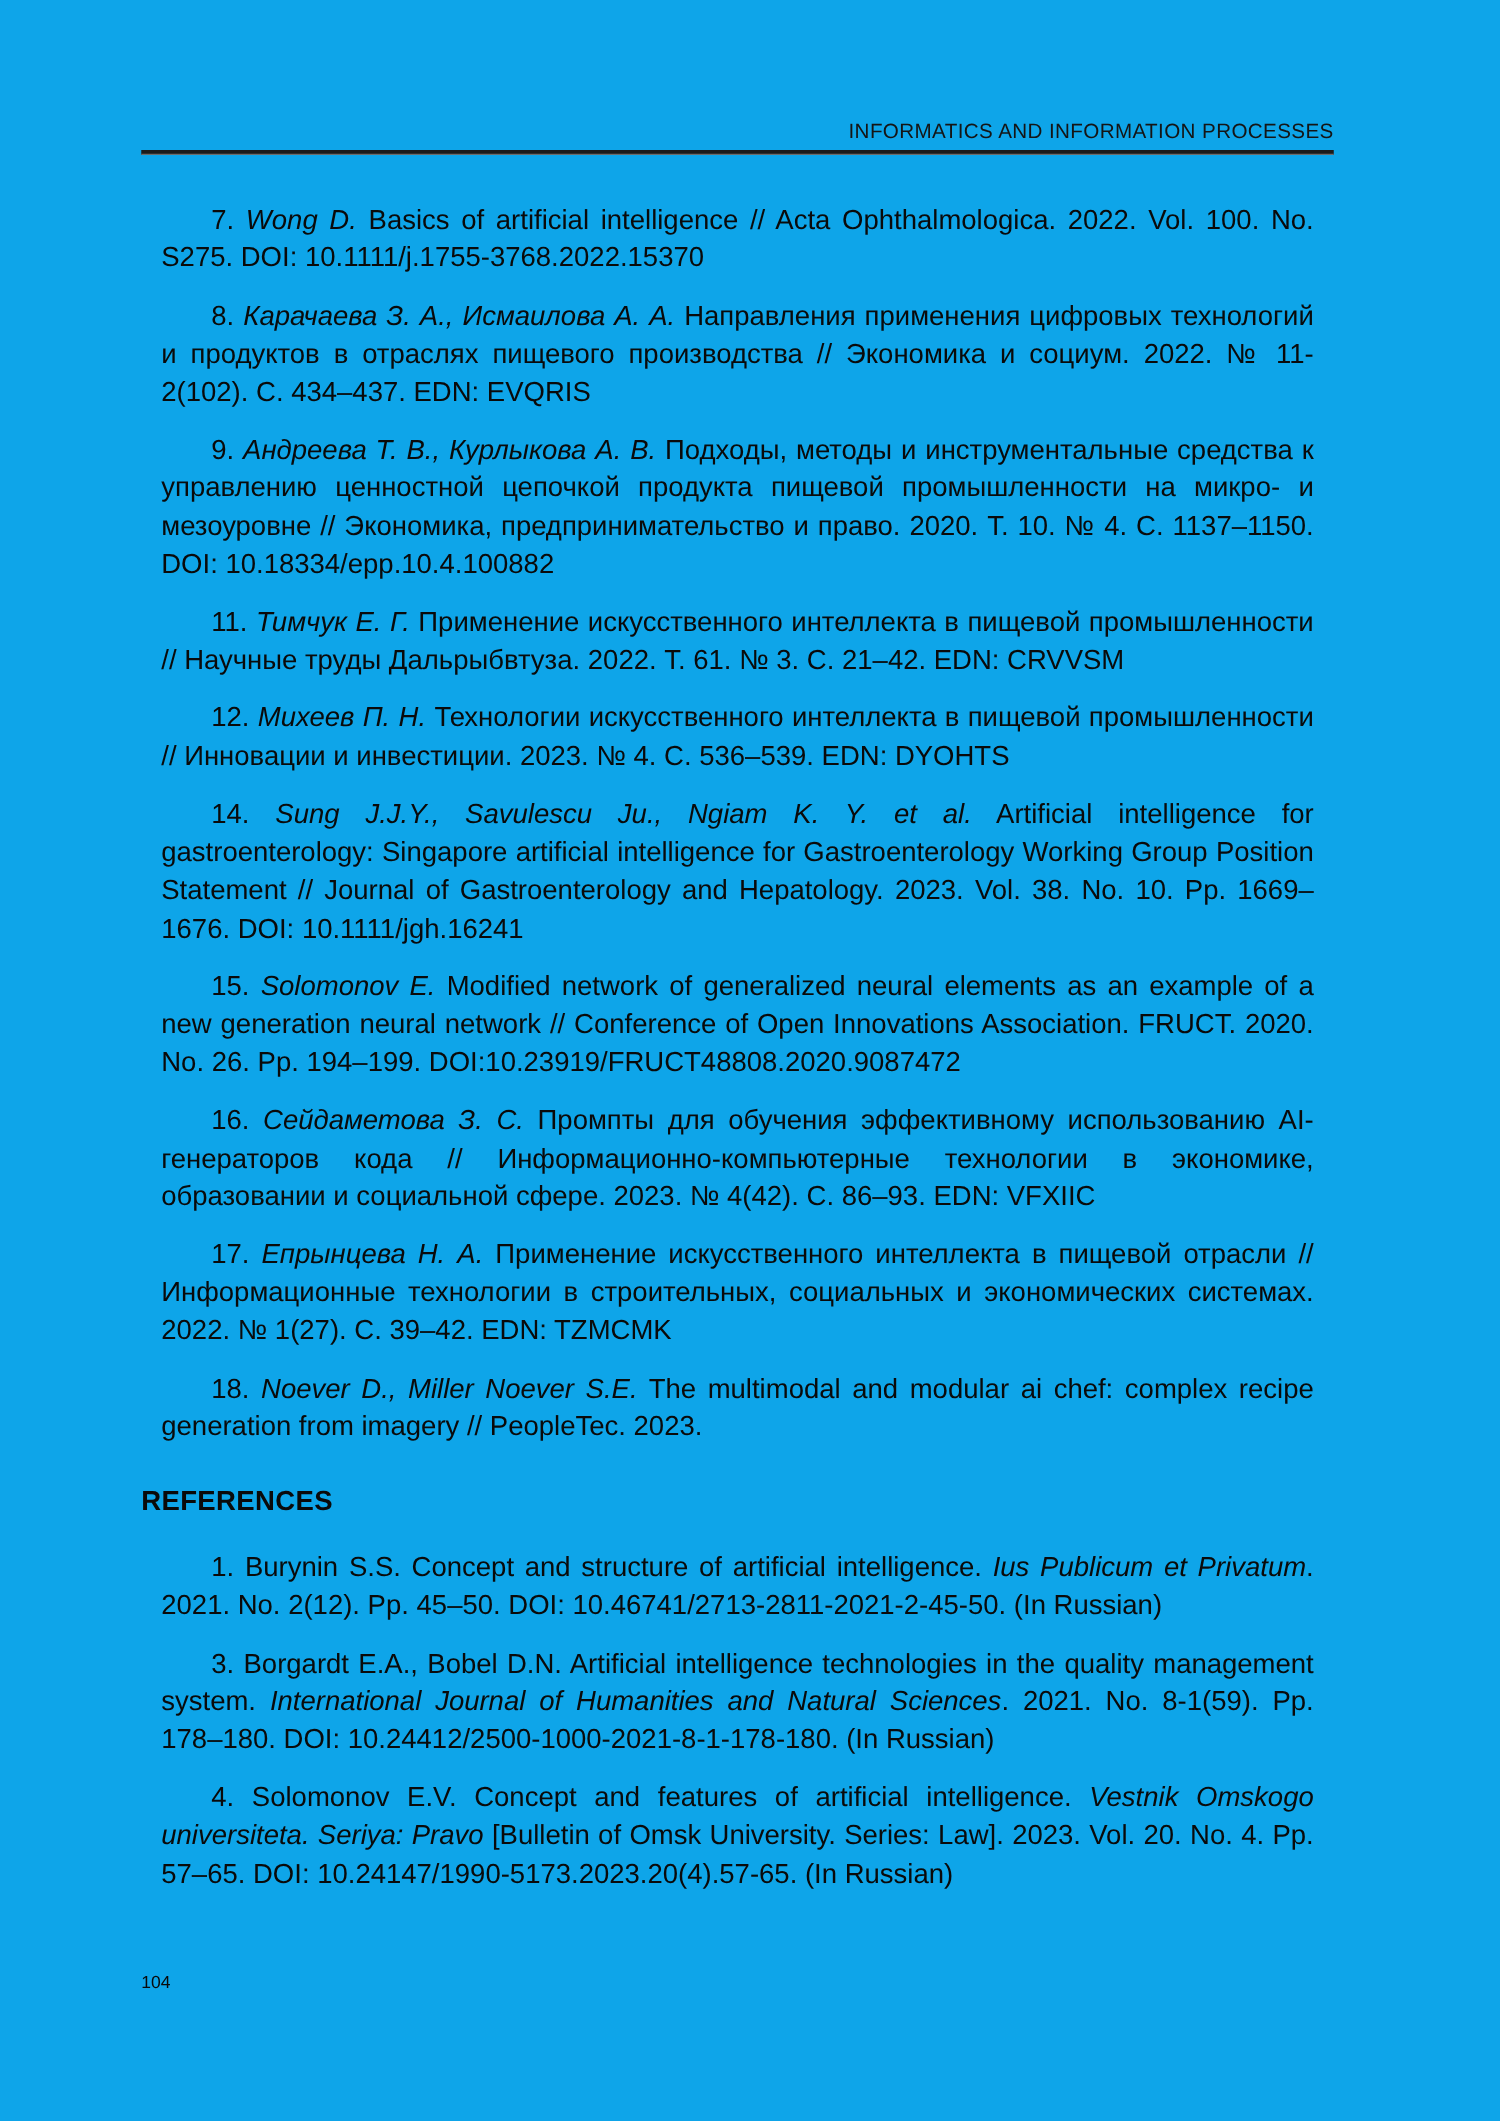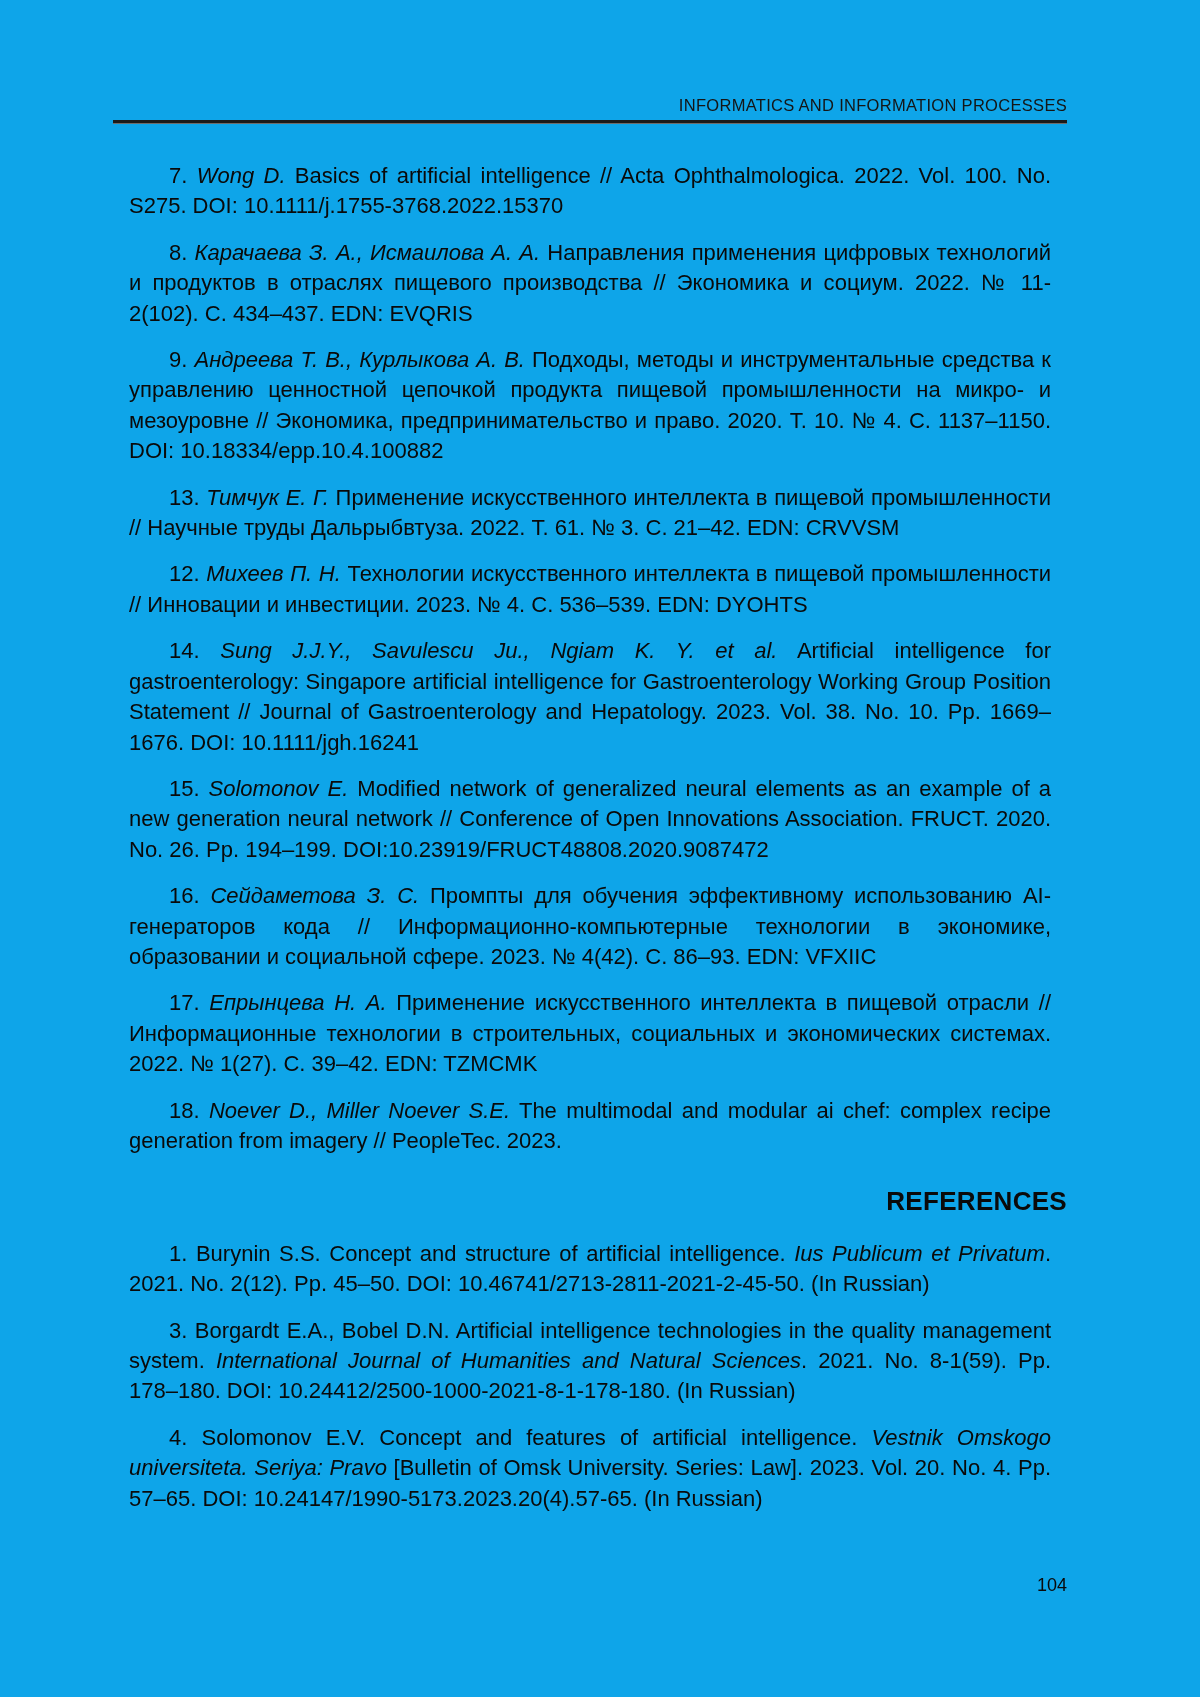--- a/index.html
+++ b/index.html
@@ -48,35 +48,35 @@
     line-height: 30.4px;
     text-align: justify;
     text-indent: 40px;
     hyphens: none;
   }
   p.ref em {
     font-style: italic;
   }
   .refs-heading {
     margin: 30px 0 22px 0;
-    font-size: 26px;
+    font-size: 22px;
     line-height: 30.4px;
     font-weight: bold;
-    text-align: right;
+    text-align: left;
     letter-spacing: 0.3px;
   }
   .footer {
     position: absolute;
     top: 1572px;
     left: 113px;
     width: 954px;
-    font-size: 18px;
+    font-size: 14px;
     line-height: 26px;
     display: flex;
-    justify-content: flex-end;
+    justify-content: space-between;
     align-items: baseline;
   }
   .journal-line {
     font-style: italic;
     white-space: nowrap;
   }
   .journal-line .sep {
     display: inline-block;
     width: 16px;
   }
@@ -89,21 +89,21 @@
   <div class="running-head">INFORMATICS AND INFORMATION PROCESSES</div>
 
   <div class="head-rule"></div>
 
   <div class="content">
 
     <div>
         <p class="ref"><span>7. </span><em>Wong D.</em><span> Basics of artificial intelligence // Acta Ophthalmologica. 2022. Vol. 100. No. S275. DOI: 10.1111/j.1755-3768.2022.15370</span></p>
         <p class="ref"><span>8. </span><em>Карачаева З. А., Исмаилова А. А.</em><span> Направления применения цифровых технологий и продуктов в отраслях пищевого производства // Экономика и социум. 2022. № 11-2(102). С. 434–437. EDN: EVQRIS</span></p>
         <p class="ref"><span>9. </span><em>Андреева Т. В., Курлыкова А. В.</em><span> Подходы, методы и инструментальные средства к управлению ценностной цепочкой продукта пищевой промышленности на микро- и мезоуровне // Экономика, предпринимательство и право. 2020. Т. 10. № 4. С. 1137–1150. DOI: 10.18334/epp.10.4.100882</span></p>
-        <p class="ref"><span>13. </span><em>Тимчук Е. Г.</em><span> Применение искусственного интеллекта в пищевой промышленности // Научные труды Дальрыбвтуза. 2022. Т. 61. № 3. С. 21–42. EDN: CRVVSM</span></p>
+        <p class="ref"><span>11. </span><em>Тимчук Е. Г.</em><span> Применение искусственного интеллекта в пищевой промышленности // Научные труды Дальрыбвтуза. 2022. Т. 61. № 3. С. 21–42. EDN: CRVVSM</span></p>
         <p class="ref"><span>12. </span><em>Михеев П. Н.</em><span> Технологии искусственного интеллекта в пищевой промышленности // Инновации и инвестиции. 2023. № 4. С. 536–539. EDN: DYOHTS</span></p>
         <p class="ref"><span>14. </span><em>Sung J.J.Y., Savulescu Ju., Ngiam K. Y. et al.</em><span> Artificial intelligence for gastroenterology: Singapore artificial intelligence for Gastroenterology Working Group Position Statement // Journal of Gastroenterology and Hepatology. 2023. Vol. 38. No. 10. Pp. 1669–1676. DOI: 10.1111/jgh.16241</span></p>
         <p class="ref"><span>15. </span><em>Solomonov E.</em><span> Modified network of generalized neural elements as an example of a new generation neural network // Conference of Open Innovations Association. FRUCT. 2020. No. 26. Pp. 194–199. DOI:10.23919/FRUCT48808.2020.9087472</span></p>
         <p class="ref"><span>16. </span><em>Сейдаметова З. С.</em><span> Промпты для обучения эффективному использованию AI-генераторов кода // Информационно-компьютерные технологии в экономике, образовании и социальной сфере. 2023. № 4(42). С. 86–93. EDN: VFXIIC</span></p>
         <p class="ref"><span>17. </span><em>Епрынцева Н. А.</em><span> Применение искусственного интеллекта в пищевой отрасли // Информационные технологии в строительных, социальных и экономических системах. 2022. № 1(27). С. 39–42. EDN: TZMCMK</span></p>
         <p class="ref"><span>18. </span><em>Noever D., Miller Noever S.E.</em><span> The multimodal and modular ai chef: complex recipe generation from imagery // PeopleTec. 2023.</span></p>
       </div>
 
     <div class="refs-heading">REFERENCES</div>
 

